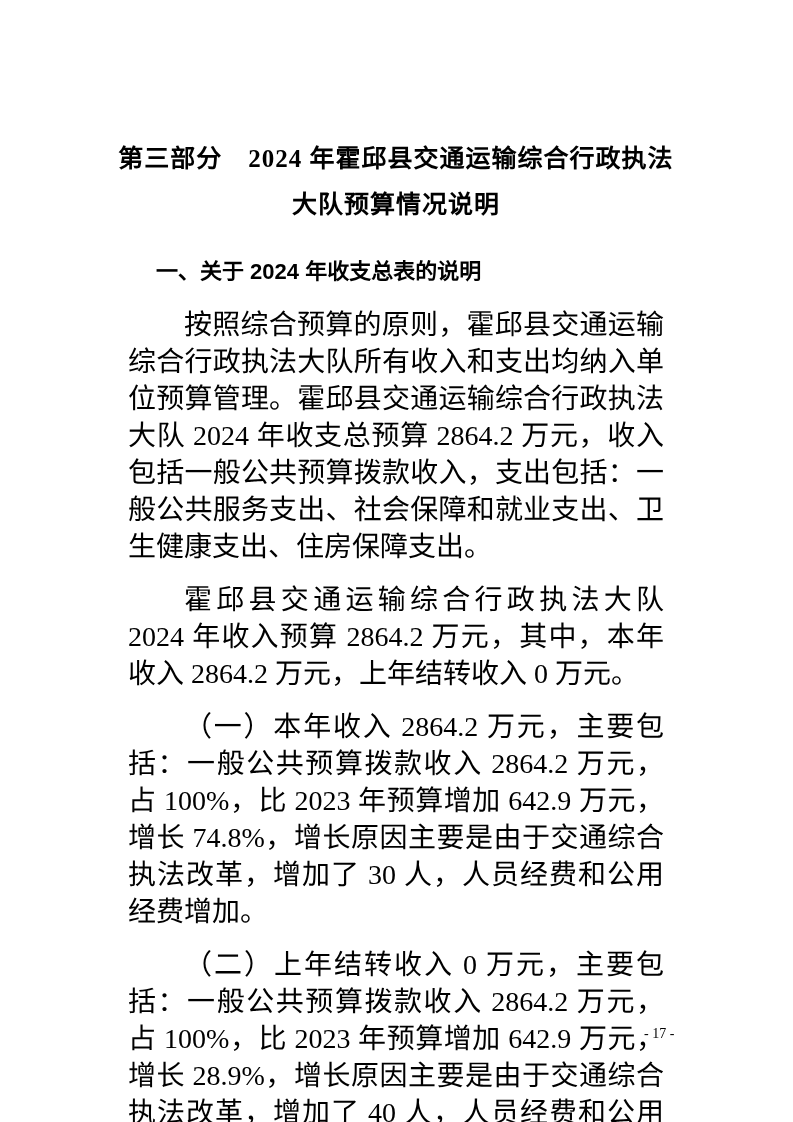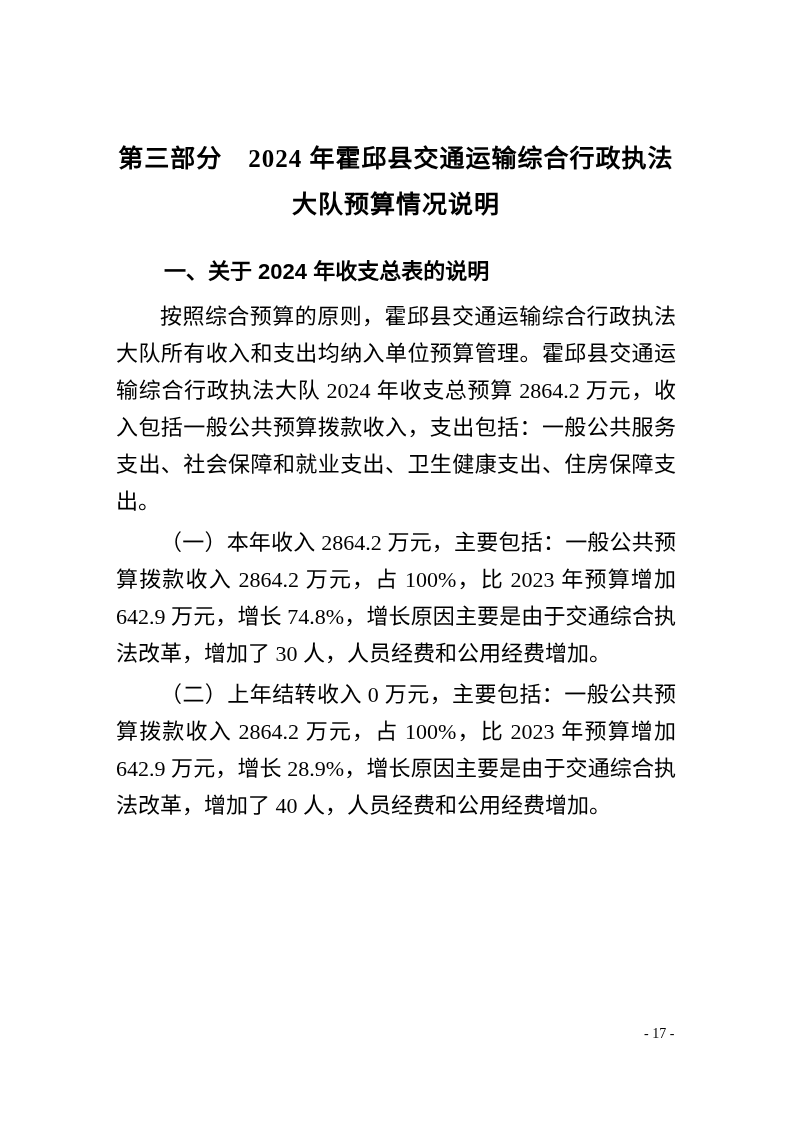--- a/index.html
+++ b/index.html
@@ -24,32 +24,32 @@
   .doc-title {
     margin: 0 0 25px 0;
     font-family: "Liberation Serif", "DejaVu Serif", serif;
     font-weight: bold;
     font-size: 25px;
     line-height: 46px;
     text-align: center;
     letter-spacing: 1px;
   }
   .sec-heading {
-    margin: 8px;
+    margin: 0;
     font-family: "Liberation Sans", "DejaVu Sans", sans-serif;
     font-weight: bold;
     font-size: 22px;
     line-height: 37px;
     text-indent: 2em;
   }
   .para {
-    margin: 4px;
+    margin: 16px;
     font-family: "Liberation Serif", "DejaVu Serif", serif;
     font-weight: normal;
-    font-size: 22px;
+    font-size: 28px;
     line-height: 37px;
     text-indent: 2em;
     text-align: justify;
     text-justify: inter-ideograph;
   }
   .page-number {
     position: absolute;
     top: 1026px;
     left: 644px;
     font-family: "Liberation Serif", "DejaVu Serif", serif;
@@ -61,18 +61,19 @@
 </head>
 <body>
 
 <div class="page">
   <div class="content">
     <h1 class="doc-title">第三部分　2024 年霍邱县交通运输综合行政执法大队预算情况说明</h1>
 
     <h2 class="sec-heading">一、关于 2024 年收支总表的说明</h2>
     <p class="para">按照综合预算的原则，霍邱县交通运输综合行政执法大队所有收入和支出均纳入单位预算管理。霍邱县交通运输综合行政执法大队 2024 年收支总预算 2864.2 万元，收入包括一般公共预算拨款收入，支出包括：一般公共服务支出、社会保障和就业支出、卫生健康支出、住房保障支出。</p>
 
+    <p class="para">霍邱县交通运输综合行政执法大队 2024 年收入预算 2864.2 万元，其中，本年收入 2864.2 万元，上年结转收入 0 万元。</p>
     <p class="para">（一）本年收入 2864.2 万元，主要包括：一般公共预算拨款收入 2864.2 万元，占 100%，比 2023 年预算增加 642.9 万元，增长 74.8%，增长原因主要是由于交通综合执法改革，增加了 30 人，人员经费和公用经费增加。</p>
     <p class="para">（二）上年结转收入 0 万元，主要包括：一般公共预算拨款收入 2864.2 万元，占 100%，比 2023 年预算增加 642.9 万元，增长 28.9%，增长原因主要是由于交通综合执法改革，增加了 40 人，人员经费和公用经费增加。</p>
   </div>
 
   <div class="page-number">- 17 -</div>
 </div>
 
 </body></html>

